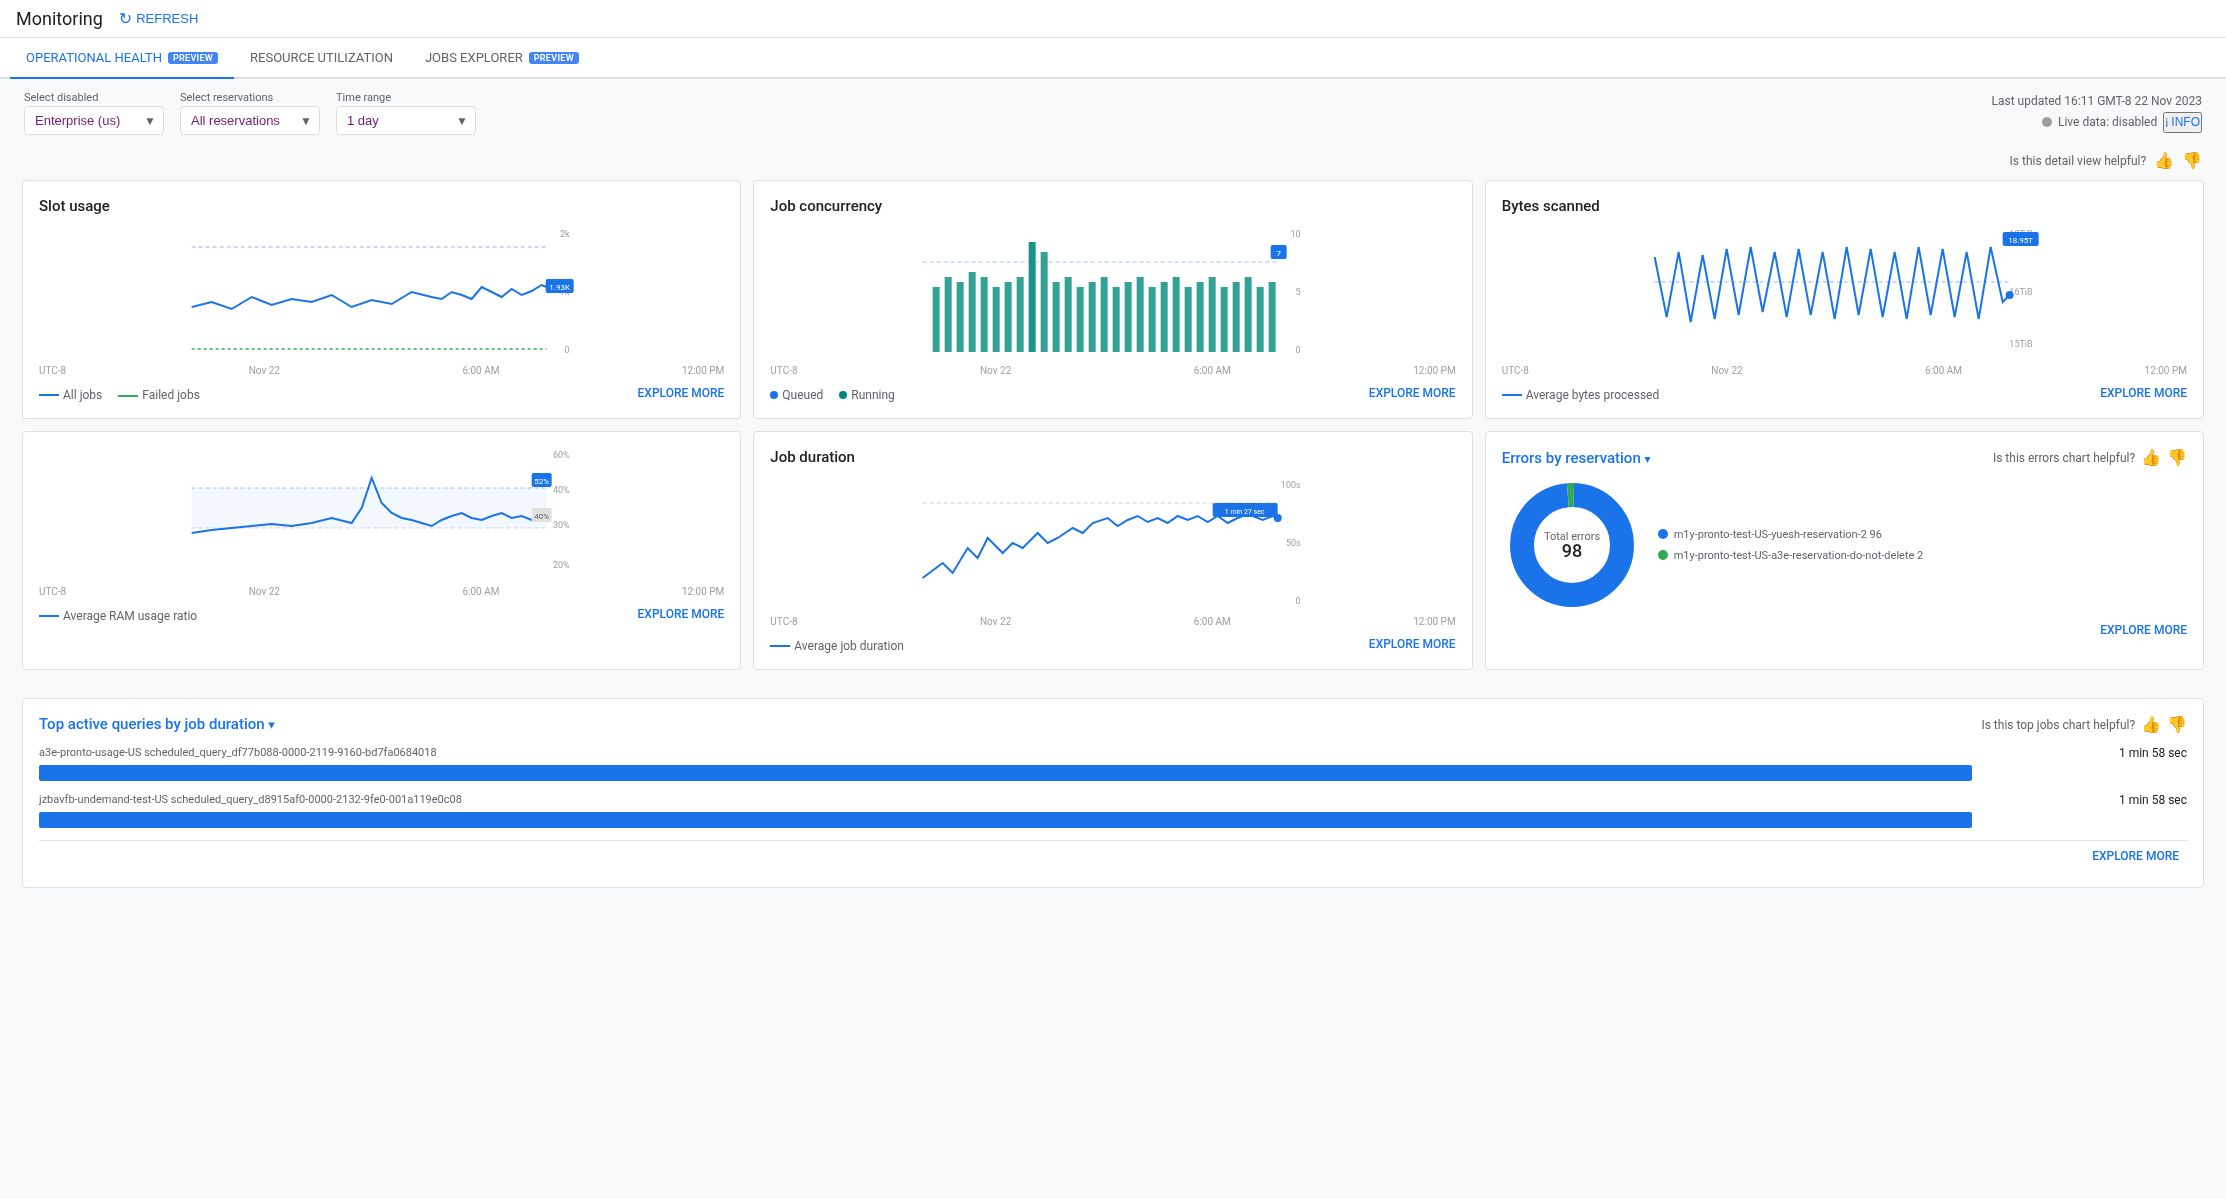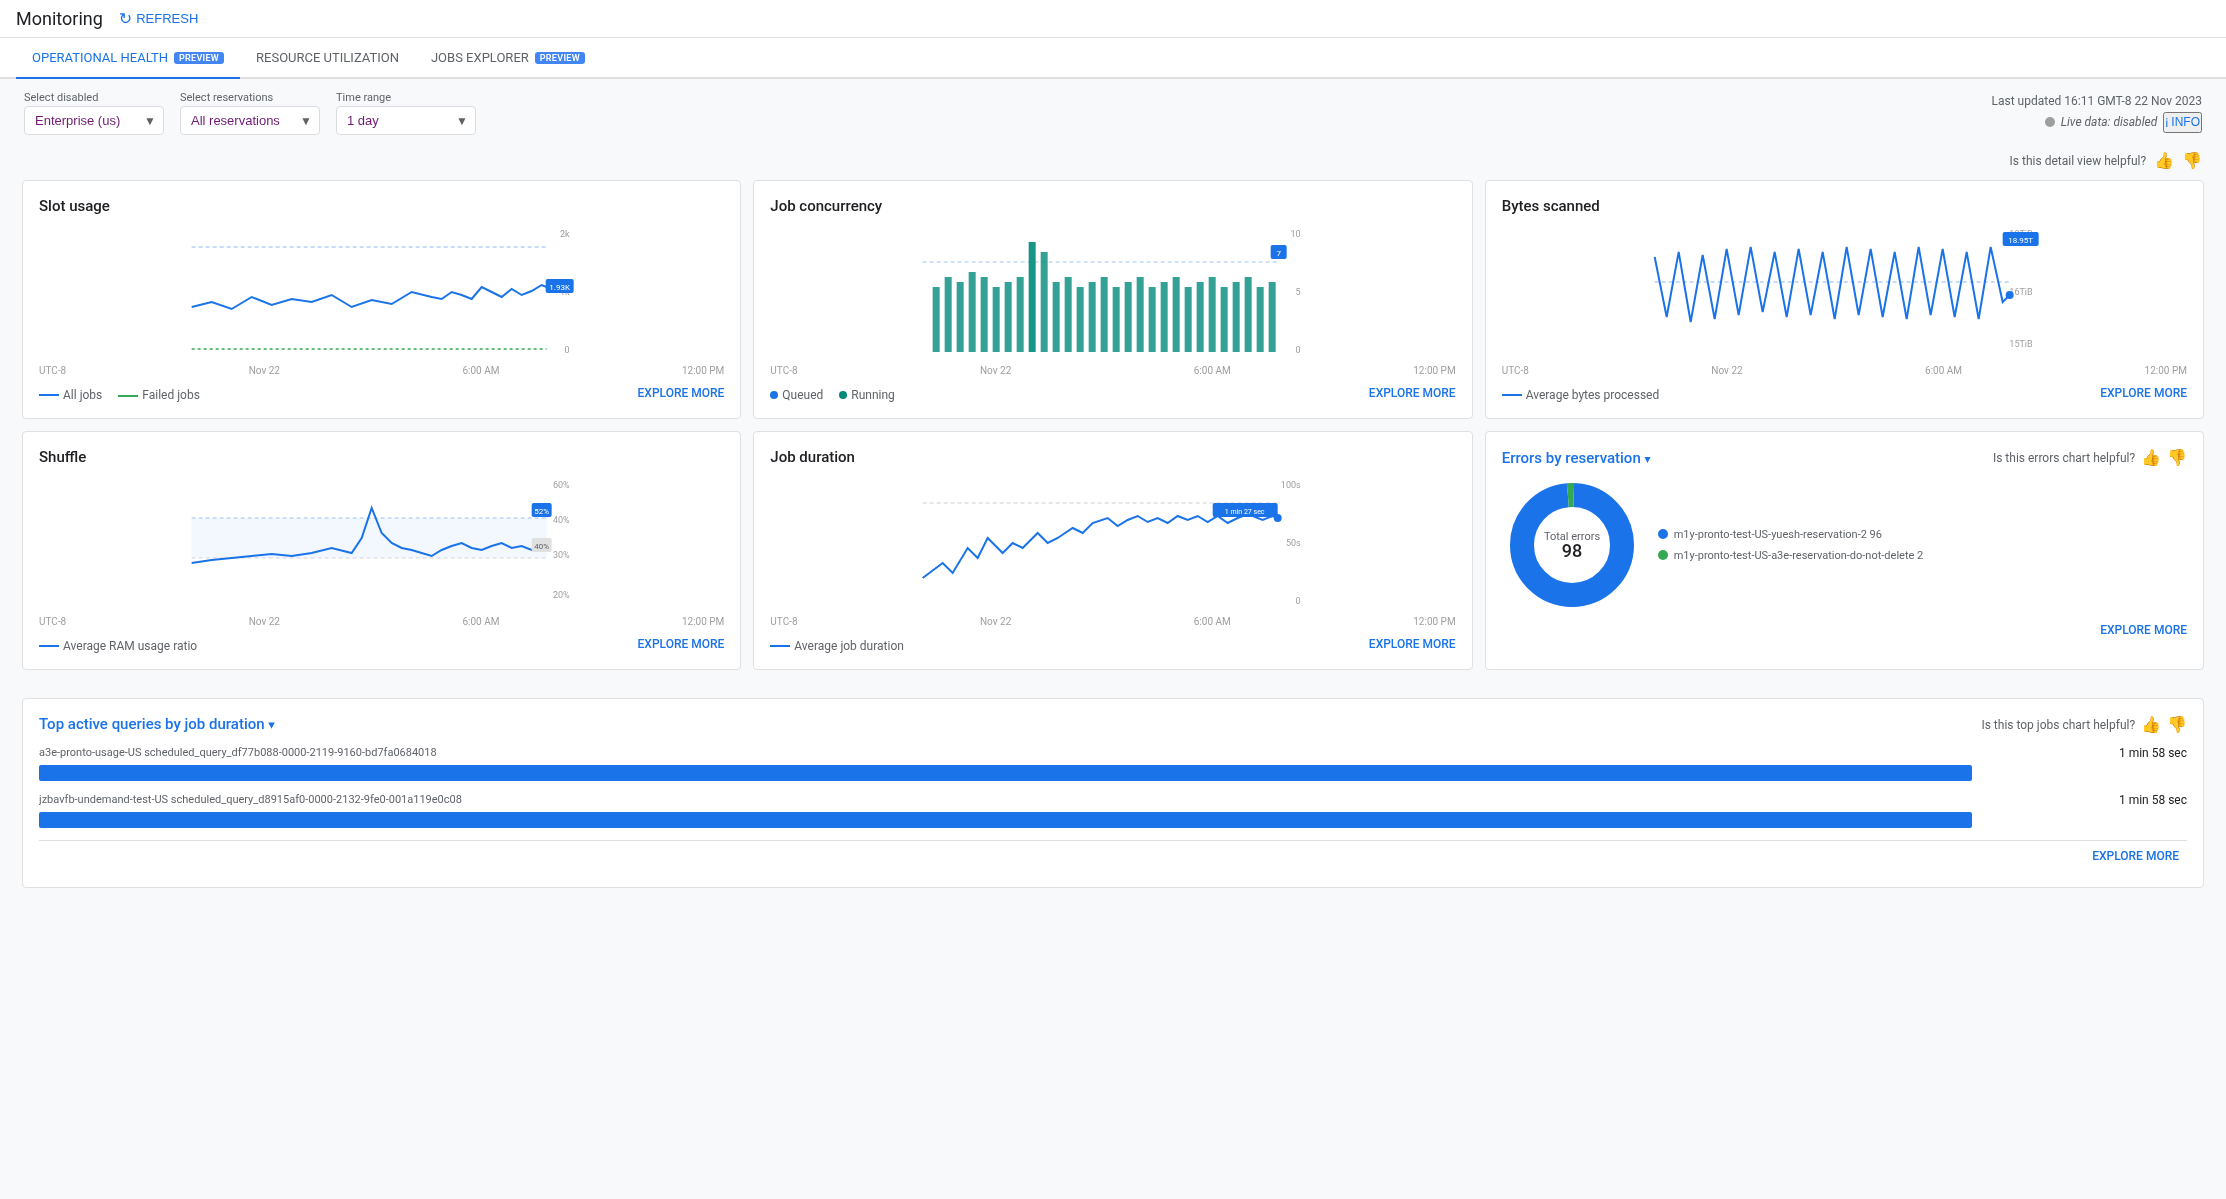--- a/index.html
+++ b/index.html
@@ -3,36 +3,36 @@
   <meta charset="utf-8">
   <style>
     * { box-sizing: border-box; margin: 0; padding: 0; }
     body { font-family: 'Google Sans', Roboto, Arial, sans-serif; font-size: 13px; background: #f8f9fa; color: #202124; }
     
     .top-bar { display: flex; align-items: center; padding: 8px 16px; background: #fff; border-bottom: 1px solid #e0e0e0; }
     .top-bar-title { font-size: 18px; font-weight: 400; color: #202124; margin-right: 16px; }
     .refresh-btn { display: flex; align-items: center; gap: 4px; color: #1a73e8; font-size: 13px; cursor: pointer; background: none; border: none; }
     .refresh-icon { color: #1a73e8; font-size: 16px; }
     
-    .tabs { display: flex; align-items: center; padding: 0 16px; background: #fff; border-bottom: 2px solid #e0e0e0; }
+    .tabs { display: flex; align-items: center; padding: 0 10px; background: #fff; border-bottom: 2px solid #e0e0e0; }
     .tab { padding: 12px 16px; font-size: 13px; cursor: pointer; color: #5f6368; border-bottom: 2px solid transparent; margin-bottom: -2px; display: flex; align-items: center; gap: 6px; }
     .tab.active { color: #1a73e8; border-bottom: 2px solid #1a73e8; }
     .preview-badge { background: #4285f4; color: #fff; font-size: 9px; font-weight: 600; padding: 1px 5px; border-radius: 3px; letter-spacing: 0.3px; }
     
     .controls-bar { display: flex; align-items: center; padding: 12px 24px; background: #f8f9fa; gap: 16px; }
     .select-group { display: flex; flex-direction: column; gap: 2px; }
     .select-label { font-size: 11px; color: #5f6368; }
     .select-wrapper { position: relative; }
     .select-wrapper select { appearance: none; border: 1px solid #dadce0; border-radius: 4px; padding: 6px 28px 6px 10px; font-size: 13px; background: #fff; cursor: pointer; min-width: 140px; color: #701a75; }
     .select-arrow { position: absolute; right: 8px; top: 50%; transform: translateY(-50%); pointer-events: none; color: #5f6368; font-size: 12px; }
     
     .last-updated { margin-left: auto; text-align: right; font-size: 12px; color: #5f6368; }
     .live-data-row { display: flex; align-items: center; gap: 6px; justify-content: flex-end; margin-top: 4px; }
     .live-dot { width: 10px; height: 10px; border-radius: 50%; background: #9e9e9e; }
-    .live-text { color: #5f6368; font-size: 12px; font-style: italic; }
+    .live-text { color: #5f6368; font-size: 12px; }
     .info-btn { color: #1a73e8; font-size: 12px; display: flex; align-items: center; gap: 3px; cursor: pointer; }
     
     .helpful-row { display: flex; align-items: center; justify-content: flex-end; padding: 4px 24px; font-size: 12px; color: #5f6368; gap: 8px; }
     .thumb-btn { background: none; border: none; cursor: pointer; font-size: 16px; color: #5f6368; }
     
     .dashboard { display: grid; grid-template-columns: 1fr 1fr 1fr; gap: 0; padding: 0 16px 16px; background: #f8f9fa; }
     .chart-card { background: #fff; border: 1px solid #e0e0e0; border-radius: 4px; margin: 6px; padding: 16px; }
     .chart-title { font-size: 15px; font-weight: 500; color: #202124; margin-bottom: 12px; }
     
     .chart-area { position: relative; height: 130px; width: 100%; margin-bottom: 8px; }
@@ -284,21 +284,20 @@
         <div class="legend-item">
           <div class="legend-line" style="background:#1a73e8;"></div>
           <span>Average bytes processed</span>
         </div>
       </div>
       <a class="explore-link">EXPLORE MORE</a>
     </div>
   </div>
 
   <div class="chart-card">
-    <div class="chart-title">Shuffle</div>
     <div class="chart-area">
       <svg class="chart-svg" viewBox="0 0 380 130">
         <text x="378" y="10" text-anchor="end" font-size="9" fill="#9e9e9e">60%</text>
         <text x="378" y="45" text-anchor="end" font-size="9" fill="#9e9e9e">40%</text>
         <text x="378" y="80" text-anchor="end" font-size="9" fill="#9e9e9e">30%</text>
         <text x="378" y="120" text-anchor="end" font-size="9" fill="#9e9e9e">20%</text>
 
         <rect x="0" y="40" width="355" height="40" fill="#e8f0fe" opacity="0.5"></rect>
 
         <line x1="0" y1="40" x2="355" y2="40" stroke="#1a73e8" stroke-width="1" stroke-dasharray="4,3" opacity="0.4"></line>

